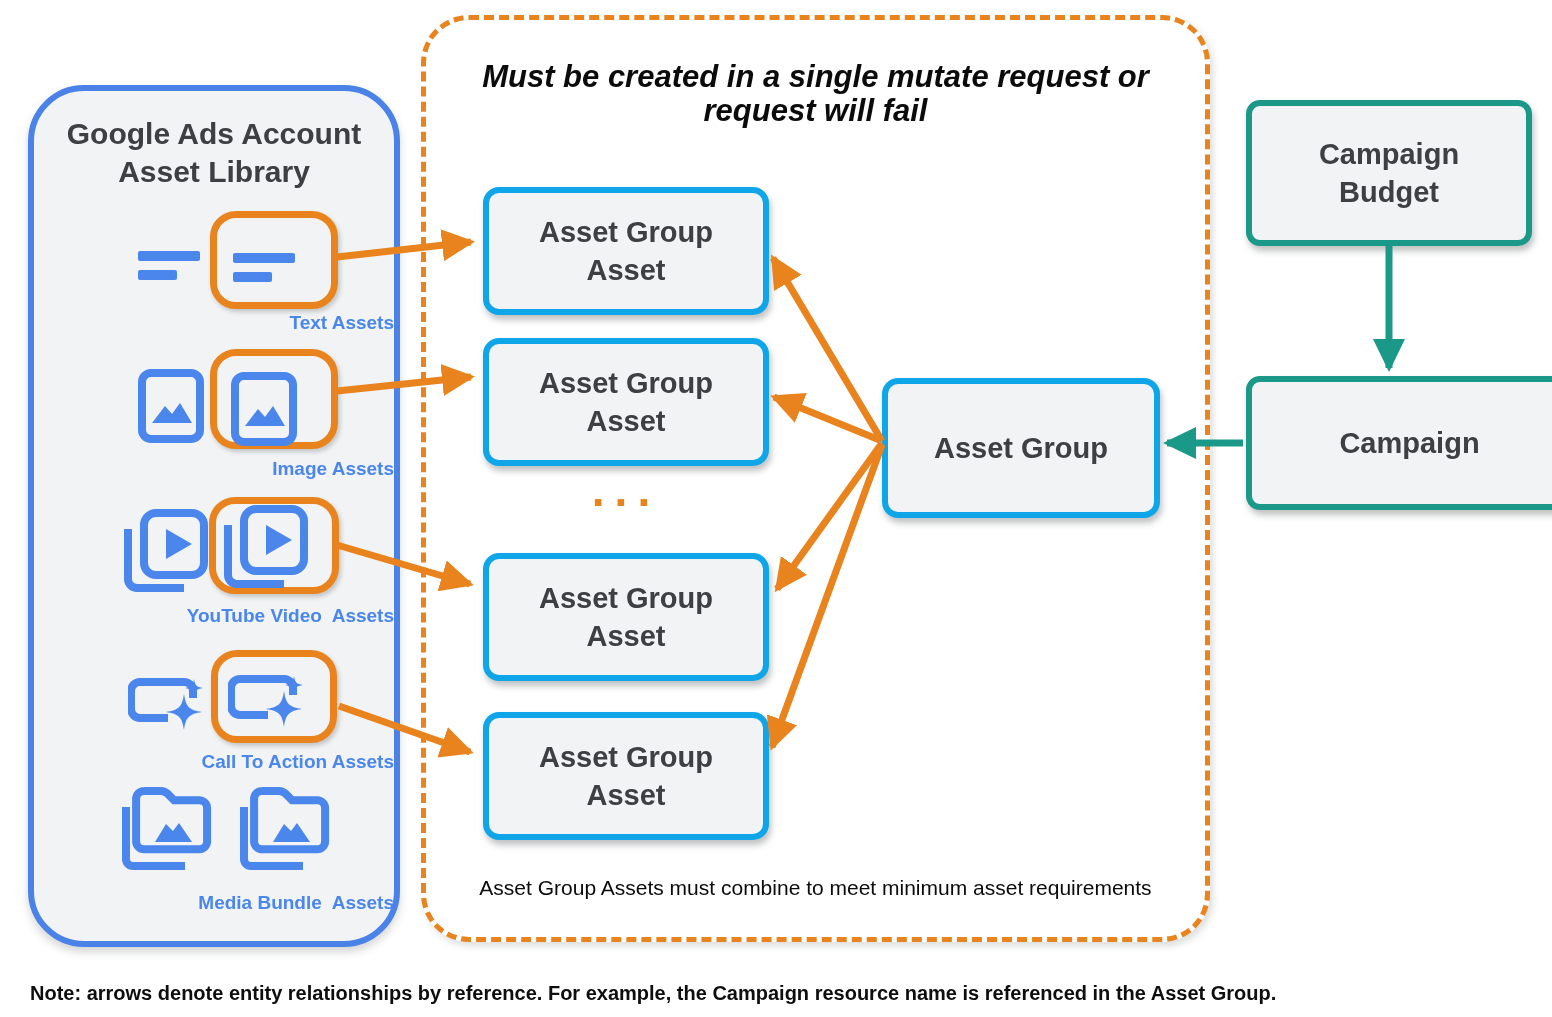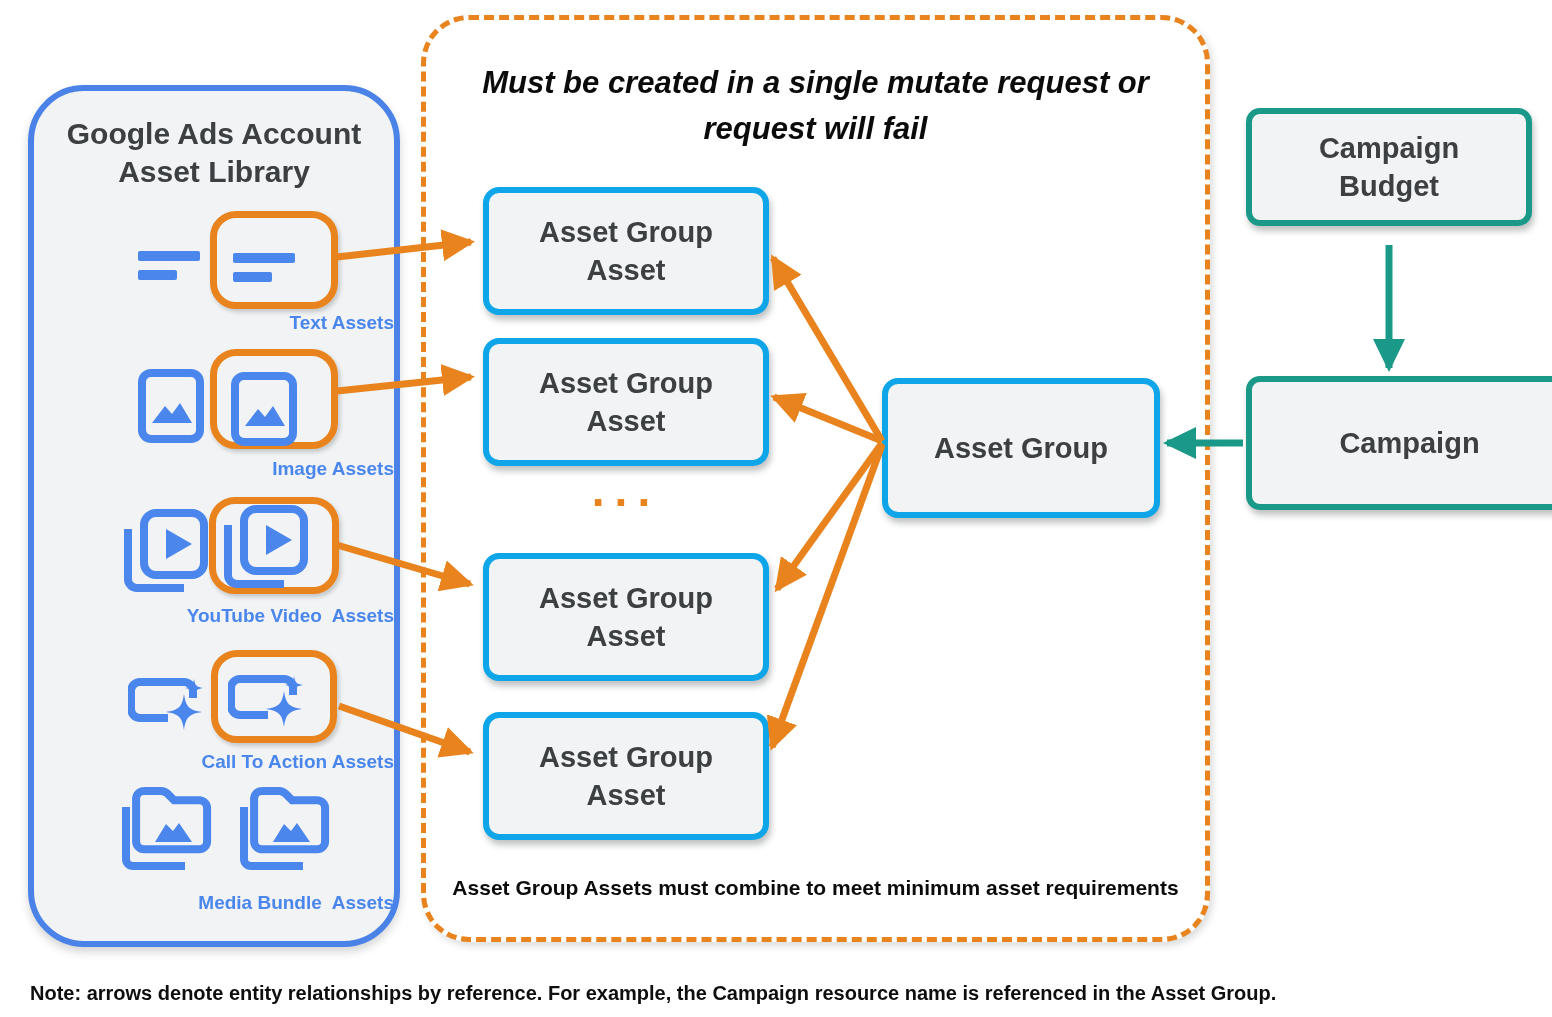--- a/index.html
+++ b/index.html
@@ -32,26 +32,26 @@
   
   .mutate-panel {
     position:absolute; left:421px; top:15px; width:789px; height:927px;
     box-sizing:border-box; background:#ffffff;
     border:5px dashed #E8831D; border-radius:48px;
     box-shadow:3px 4px 7px rgba(60,64,67,.18);
   }
   .mutate-title {
     position:absolute; top:40px; left:0; width:100%; padding:0 40px;
     box-sizing:border-box; text-align:center;
-    font-size:31px; line-height:46px; font-weight:bold; font-style:italic;
+    font-size:31px; line-height:34px; font-weight:bold; font-style:italic;
     color:#0b0b0b;
   }
   .mutate-footnote {
     position:absolute; top:856px; left:0; width:100%; text-align:center;
-    font-size:21px; font-weight:bold; color:#0b0b0b;
+    font-size:21px; font-weight:normal; color:#0b0b0b;
   }
   .ellipsis {
     position:absolute; left:57px; top:450px; width:286px; text-align:center;
     color:#E8831D; font-size:46px; font-weight:bold; letter-spacing:10px;
     line-height:40px;
   }
   
   .box {
     position:absolute; box-sizing:border-box; background:#F1F3F4;
     display:flex; align-items:center; justify-content:center;
@@ -176,21 +176,21 @@
       <span class="lbl wrap-narrow">Asset Group Asset</span>
     </div>
 
     <div class="box orange" style="left:456px;top:358px;width:278px;height:140px">
       <span class="lbl">Asset Group</span>
     </div>
 
     <div class="mutate-footnote">Asset Group Assets must combine to meet minimum asset requirements</div>
   </div>
 
-  <div class="box teal" style="left:1246px;top:108px;width:286px;height:118px">
+  <div class="box teal" style="left:1246px;top:100px;width:286px;height:146px">
     <span class="lbl wrap-budget">Campaign Budget</span>
   </div>
   <div class="box teal" style="left:1246px;top:376px;width:327px;height:134px">
     <span class="lbl">Campaign</span>
   </div>
 
   <div class="note">Note: arrows denote entity relationships by reference. For example, the Campaign resource name is referenced in the Asset Group.</div>
 
   <svg class="arrows" viewBox="0 0 1552 1017">
     <defs>

